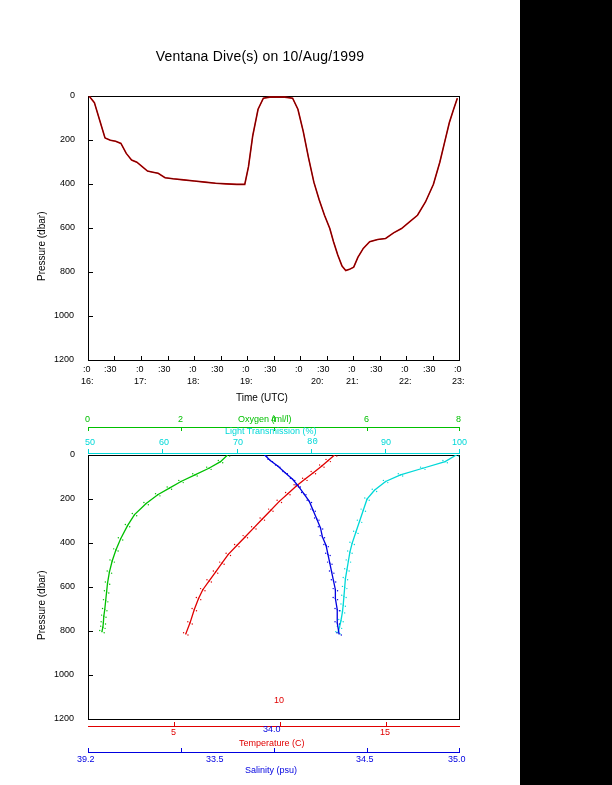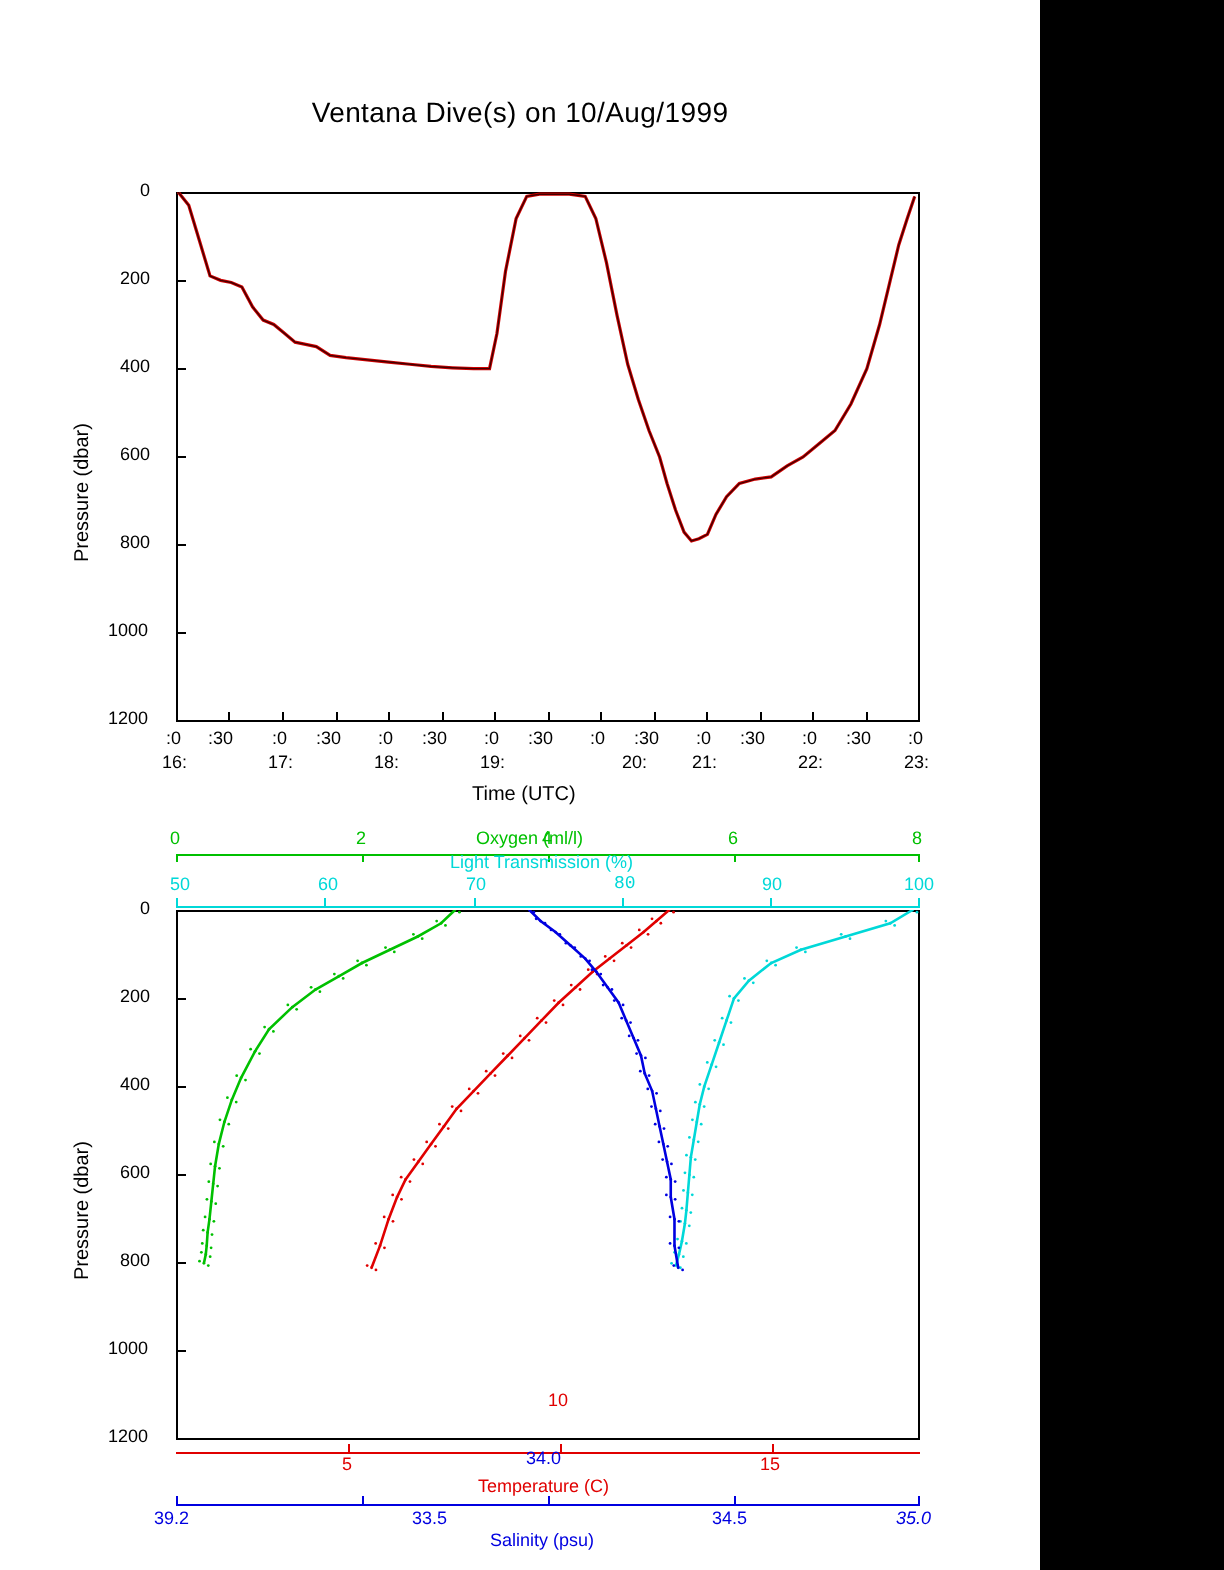--- a/index.html
+++ b/index.html
@@ -451,16 +451,16 @@
     <div class="caxis" style="left:88px;top:752px;width:372px;background:#0000e0;"></div>
     <div class="ctick" style="left:88px;top:748px;background:#0000e0;"></div>
     <div class="ctick" style="left:181px;top:748px;background:#0000e0;"></div>
     <div class="ctick" style="left:274px;top:748px;background:#0000e0;"></div>
     <div class="ctick" style="left:367px;top:748px;background:#0000e0;"></div>
     <div class="ctick" style="left:459px;top:748px;background:#0000e0;"></div>
     <div class="clbl" style="left:77px;top:754px;color:#0000e0;">39.2</div>
     <div class="clbl" style="left:170px;top:754px;color:#0000e0;margin-left:36px;">33.5</div>
     <div class="clbl" style="left:263px;top:724px;color:#0000e0;text-align:right;">34.0</div>
     <div class="clbl" style="left:356px;top:754px;color:#0000e0;">34.5</div>
-    <div class="clbl" style="left:448px;top:754px;color:#0000e0;font-style:italic;">35.0</div>
+    <div class="clbl" style="left:448px;top:754px;color:#0000e0;">35.0</div>
     <div class="caxtitle" style="left:245px;top:765px;color:#0000e0;">Salinity (psu)</div>
   </div>
 </div>
 
 </body></html>

